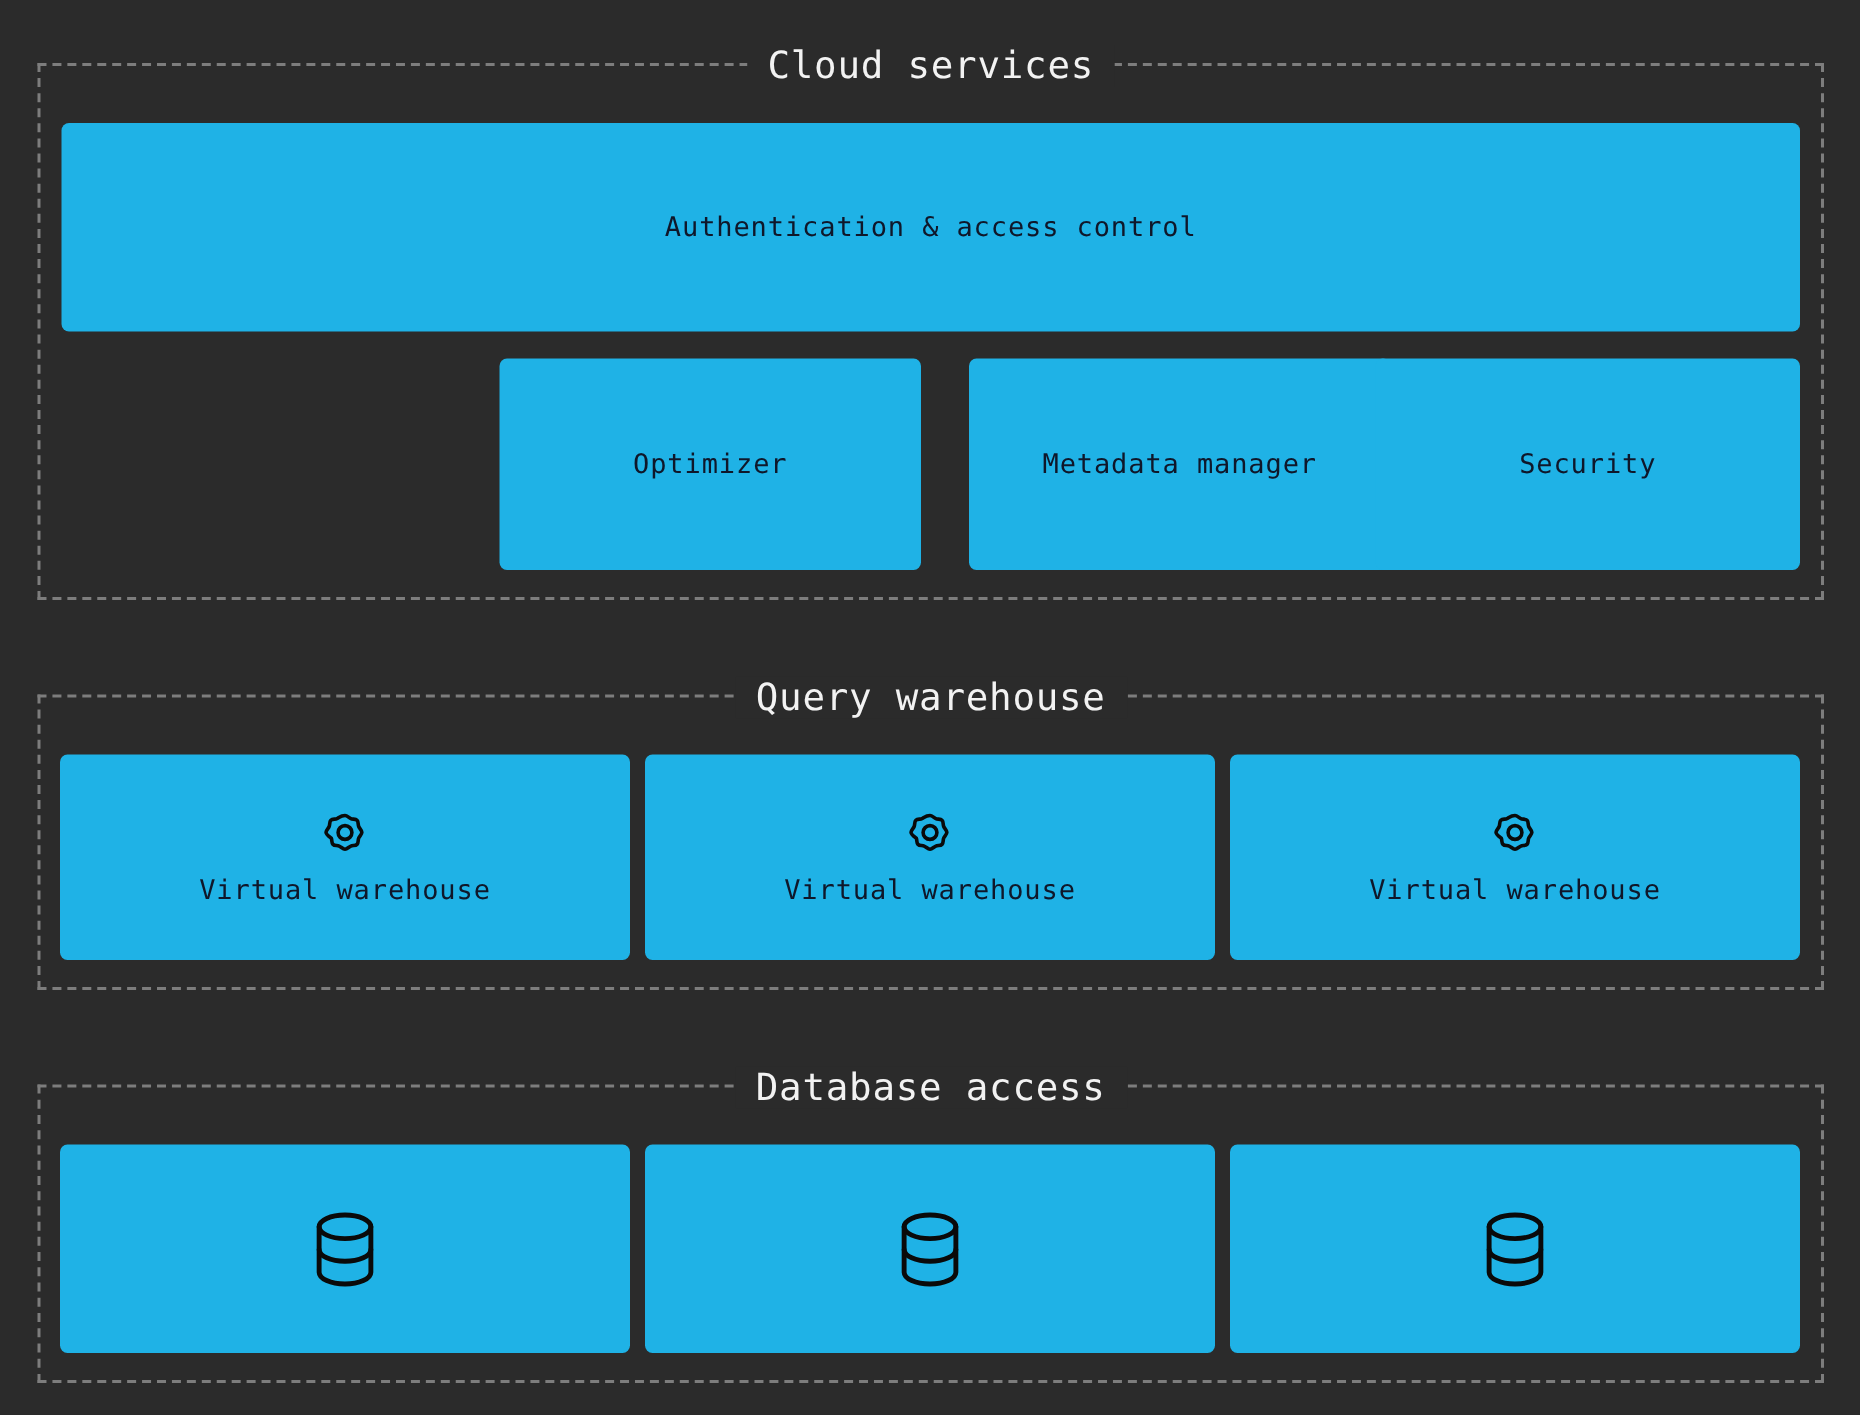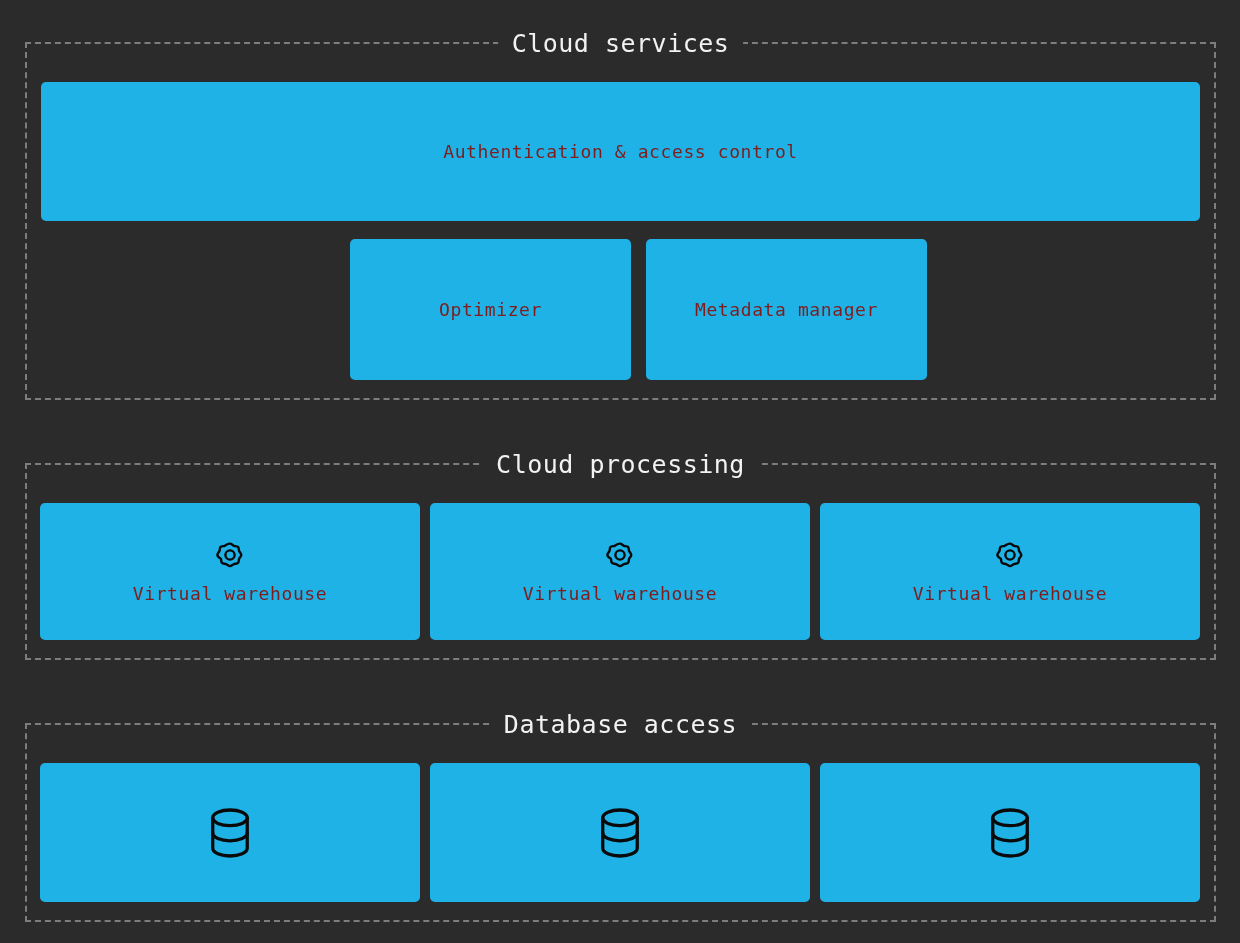--- a/index.html
+++ b/index.html
@@ -56,21 +56,21 @@
     flex-direction: column;
     align-items: center;
     justify-content: center;
     color: #0a0a0a;
   }
 
   .node-label {
     font-size: 18px;
     line-height: 22px;
     letter-spacing: 0.6px;
-    color: #7f1d1d;
+    color: #0f172a;
     text-align: center;
     white-space: nowrap;
     font-family: "DejaVu Sans Mono", "Liberation Mono", monospace;
   }
 
   .node-icon {
     display: block;
     line-height: 0;
     margin-bottom: 11px;
   }
@@ -86,21 +86,21 @@
     width: 1191px;
     height: 358px;
   }
   #node-auth {
     left: 41px;
     top: 82px;
     width: 1159px;
     height: 139px;
   }
   #node-infra    { left: 41px;   top: 239px; width: 281px; height: 141px; }
-  #node-optim    { left: 333px;  top: 239px; width: 281px; height: 141px; margin-left: 17px; }
+  #node-optim    { left: 333px;  top: 239px; width: 281px; height: 141px; }
   #node-metadata { left: 625px;  top: 239px; width: 281px; height: 141px; margin-left: 21px; }
   #node-security { left: 917px;  top: 239px; width: 283px; height: 141px; }
 
   
   #group-query-processing {
     left: 25px;
     top: 463px;
     width: 1191px;
     height: 197px;
   }
@@ -134,23 +134,26 @@
 
 
   <div class="node" id="node-optim">
     <div class="node-label">Optimizer</div>
   </div>
 
   <div class="node" id="node-metadata">
     <div class="node-label">Metadata manager</div>
   </div>
 
+  <div class="node" id="node-security">
+    <div class="node-label">Security</div>
+  </div>
 
   <div class="group" id="group-query-processing">
-    <div class="group-title">Cloud processing</div>
+    <div class="group-title">Query warehouse</div>
   </div>
 
   <div class="node" id="node-vw-1">
     <span class="node-icon">
       <svg width="34" height="34" viewBox="0 0 24 24" fill="none" stroke="#0a0a0a" stroke-width="1.7" stroke-linecap="round" stroke-linejoin="round">
         <path d="M12 2.6c1.05 0 1.76 1.08 2.73 1.48.99.41 2.18.04 2.93.79s.38 1.94.79 2.93c.4.97 1.48 1.68 1.48 2.73s-1.08 1.76-1.48 2.73c-.41.99-.04 2.18-.79 2.93s-1.94.38-2.93.79c-.97.4-1.68 1.48-2.73 1.48s-1.76-1.08-2.73-1.48c-.99-.41-2.18-.04-2.93-.79s-.38-1.94-.79-2.93C4.15 12.29 3.07 11.58 3.07 10.53s1.08-1.76 1.48-2.73c.41-.99.04-2.18.79-2.93s1.94-.38 2.93-.79C9.24 3.68 9.95 2.6 12 2.6z" transform="translate(0 1.4)"></path>
         <circle cx="12" cy="12" r="3.25"></circle>
       </svg>
     </span>
     <div class="node-label">Virtual warehouse</div>

